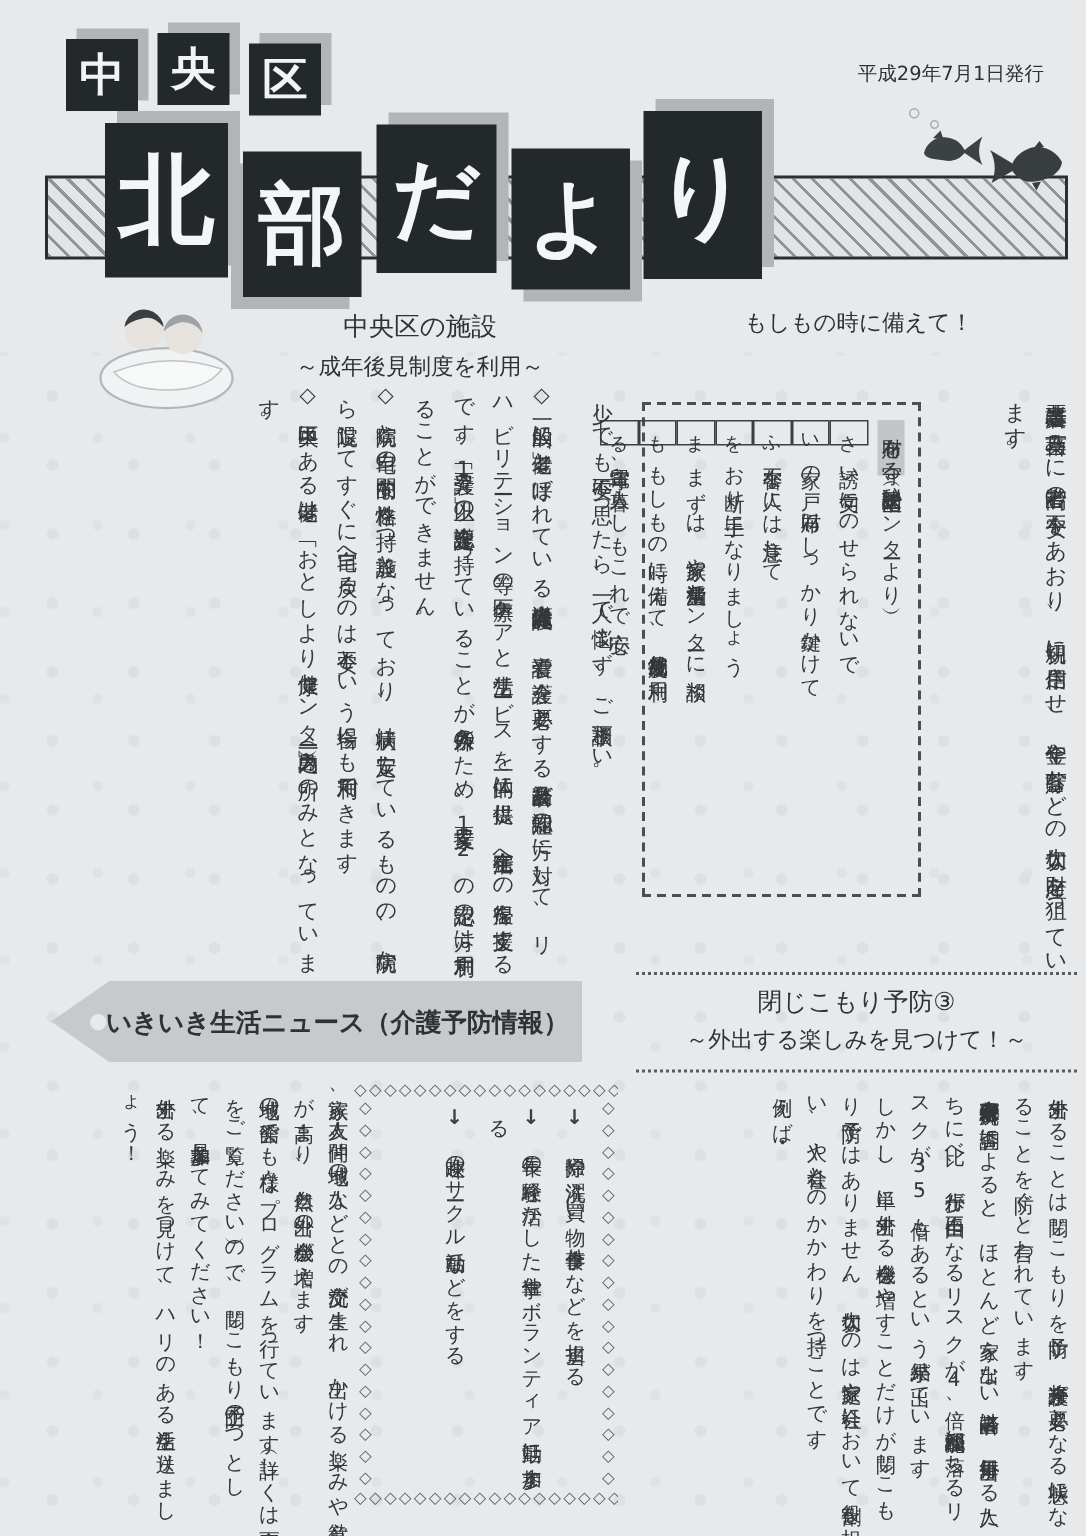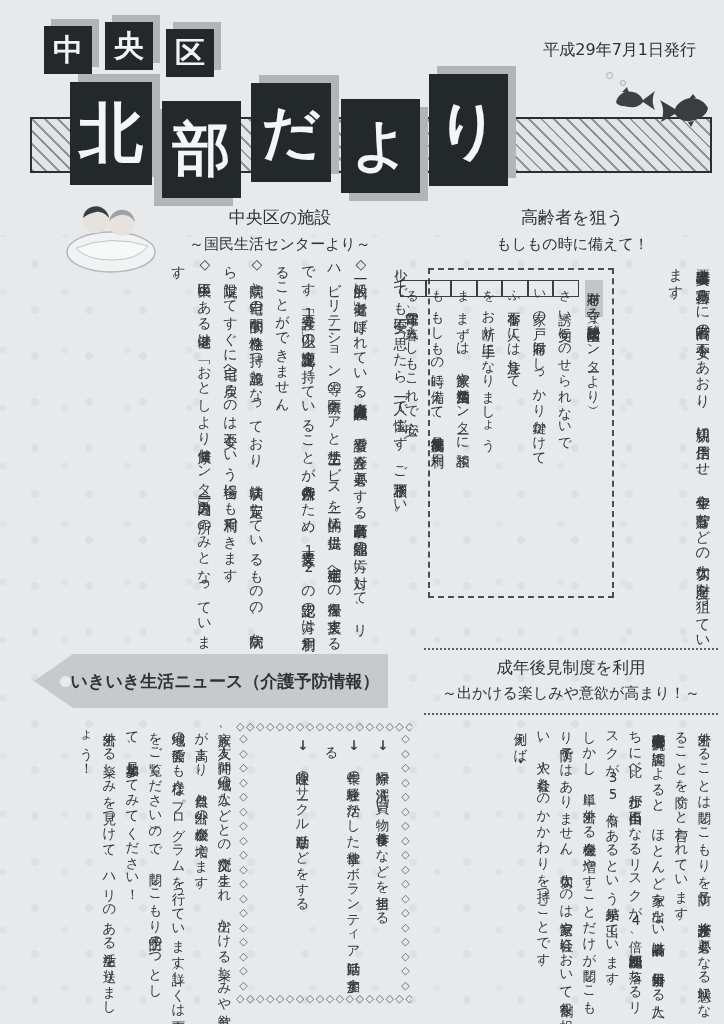--- a/index.html
+++ b/index.html
@@ -8,21 +8,21 @@
   
   #page .dots{position:absolute;left:0;right:0;top:235px;bottom:0;opacity:.45;pointer-events:none;
     background-image:radial-gradient(circle,#d3d5d7 3.5px,transparent 4.5px),radial-gradient(circle,#d7d9db 3px,transparent 4px);
     background-size:54px 46px,62px 58px;background-position:8px 6px,34px 28px;}
   
   .ward-row{position:absolute;left:44px;top:26px;display:flex;gap:13px;}
   .ward-box{width:48px;height:48px;background:#23282a;color:#f2f3f4;font-weight:bold;font-size:30px;
     display:flex;align-items:center;justify-content:center;box-shadow:7px -7px 0 #b2b5b8;}
   .ward-box:nth-child(2){transform:translateY(-4px);}
   .ward-box:nth-child(3){transform:translateY(3px);}
-  .pub-date{position:absolute;right:28px;top:40px;font-size:16px;color:#2d3134;}
+  .pub-date{position:absolute;right:28px;top:40px;font-size:13px;color:#2d3134;}
   .ribbon{position:absolute;left:30px;top:117px;width:678px;height:52px;border:2px solid #2b2f32;
     background:repeating-linear-gradient(45deg,#8f9598 0 2px,#e3e4e6 2px 9px);}
   .title-box{position:absolute;background:#23282a;color:#f4f5f6;font-weight:bold;
     display:flex;align-items:center;justify-content:center;}
   .tb1{left:70px;top:82px;width:82px;height:103px;font-size:64px;box-shadow:8px -8px 0 #b2b5b8;}
   .tb2{left:162px;top:101px;width:79px;height:97px;font-size:58px;box-shadow:-8px 8px 0 #b2b5b8;}
   .tb3{left:251px;top:83px;width:80px;height:99px;font-size:58px;box-shadow:8px -8px 0 #b2b5b8;}
   .tb4{left:341px;top:99px;width:79px;height:94px;font-size:56px;box-shadow:8px 8px 0 #b2b5b8;}
   .tb5{left:429px;top:74px;width:79px;height:112px;font-size:62px;box-shadow:8px -8px 0 #b2b5b8;}
   .issue-box{position:absolute;left:553px;top:127px;width:68px;height:45px;background:#f2f3f4;
@@ -108,24 +108,23 @@
   <svg class="illus" width="110" height="88" viewBox="0 0 110 88">
     <ellipse cx="55" cy="62" rx="44" ry="20" fill="#f1f2f3" stroke="#b4b7ba" stroke-width="1.5"></ellipse>
     <circle cx="40" cy="30" r="13" fill="#e6e3df"></circle>
     <path d="M27,28 a13,13 0 0 1 22,-8 c3,3 4,6 4,8 c-4,-5 -9,-7 -13,-6 c-5,1 -10,3 -13,6 z" fill="#3a3e41"></path>
     <circle cx="66" cy="33" r="13" fill="#e6e3df"></circle>
     <path d="M53,31 a13,13 0 0 1 24,-5 c1,2 2,4 2,6 c-4,-6 -10,-8 -15,-7 c-4,1 -8,3 -11,6 z" fill="#9ea2a5"></path>
     <path d="M20,58 q35,-14 72,-2 q-10,14 -36,14 q-26,0 -36,-12 z" fill="#f7f8f8" stroke="#c0c3c5" stroke-width="1"></path>
   </svg>
   <div class="sec-head fac-head">
     <div class="l1">中央区の施設</div>
-    <div class="l2">～国民生活センターより～</div>
+    <div class="l2">～成年後見制度を利用～</div>
   </div>
   <div class="sec-head fraud-head">
-    <div class="l1">高齢者を狙う</div>
     <div class="l2">もしもの時に備えて！</div>
   </div>
 
   <div class="vtext fac-body">
     <p>◇一般的に「老健」と呼ばれている介護老人保健施設は、看護や介護を必要とする高齢者及び認知症の方に対して、リハビリテーション等の医療ケアと生活サービスを一体的に提供し、在宅生活への復帰を支援する施設です。「要介護1」以上の介護認定を持っていることが入所条件のため、要支援1・2の認定の方は利用することができません。</p>
     <p>◇病院と自宅の中間的な性格を持つ施設となっており、病状は安定しているものの、病院から退院してすぐに自宅へ戻るのは不安という場合にも利用できます。</p>
     <p>◇中央区にある老健は、「おとしより健康センター（島之内）」一カ所のみとなっています。</p>
   </div>
 
   <div class="vtext fraud-intro">
@@ -145,22 +144,22 @@
   </div>
   <div class="vtext fraud-outro">
     <p>少しでも不安に思ったら、一人で悩まず、ご相談下さい。</p>
   </div>
 
   <div class="banner">
     <span class="hole"></span>
     <span class="label">いきいき生活ニュース（介護予防情報）</span>
   </div>
   <div class="prev-head">
-    <div class="l1">成年後見制度を利用</div>
-    <div class="l2">～出かける楽しみや意欲が高まり！～</div>
+    <div class="l1">閉じこもり予防③</div>
+    <div class="l2">～外出する楽しみを見つけて！～</div>
   </div>
 
   <div class="vtext prev-right">
     <p>外出することは閉じこもりを予防し、将来介護が必要となる状態になることを防ぐと言われています。</p>
     <p>東京都老人総合研究所の調査によると、ほとんど家を出ない高齢者は、毎日外出する人たちに比べ、歩行が不自由になるリスクが4倍、認知機能が落ちるリスクが3・5倍もあるという結果が出ています。</p>
     <p>しかし、単に外出する機会を増やすことだけが閉じこもり予防ではありません。大切なのは家庭や社会において役割を担い、人や社会とのかかわりを持つことです。</p>
     <p>例えば・・・</p>
   </div>
 
   <div class="activity-box">

